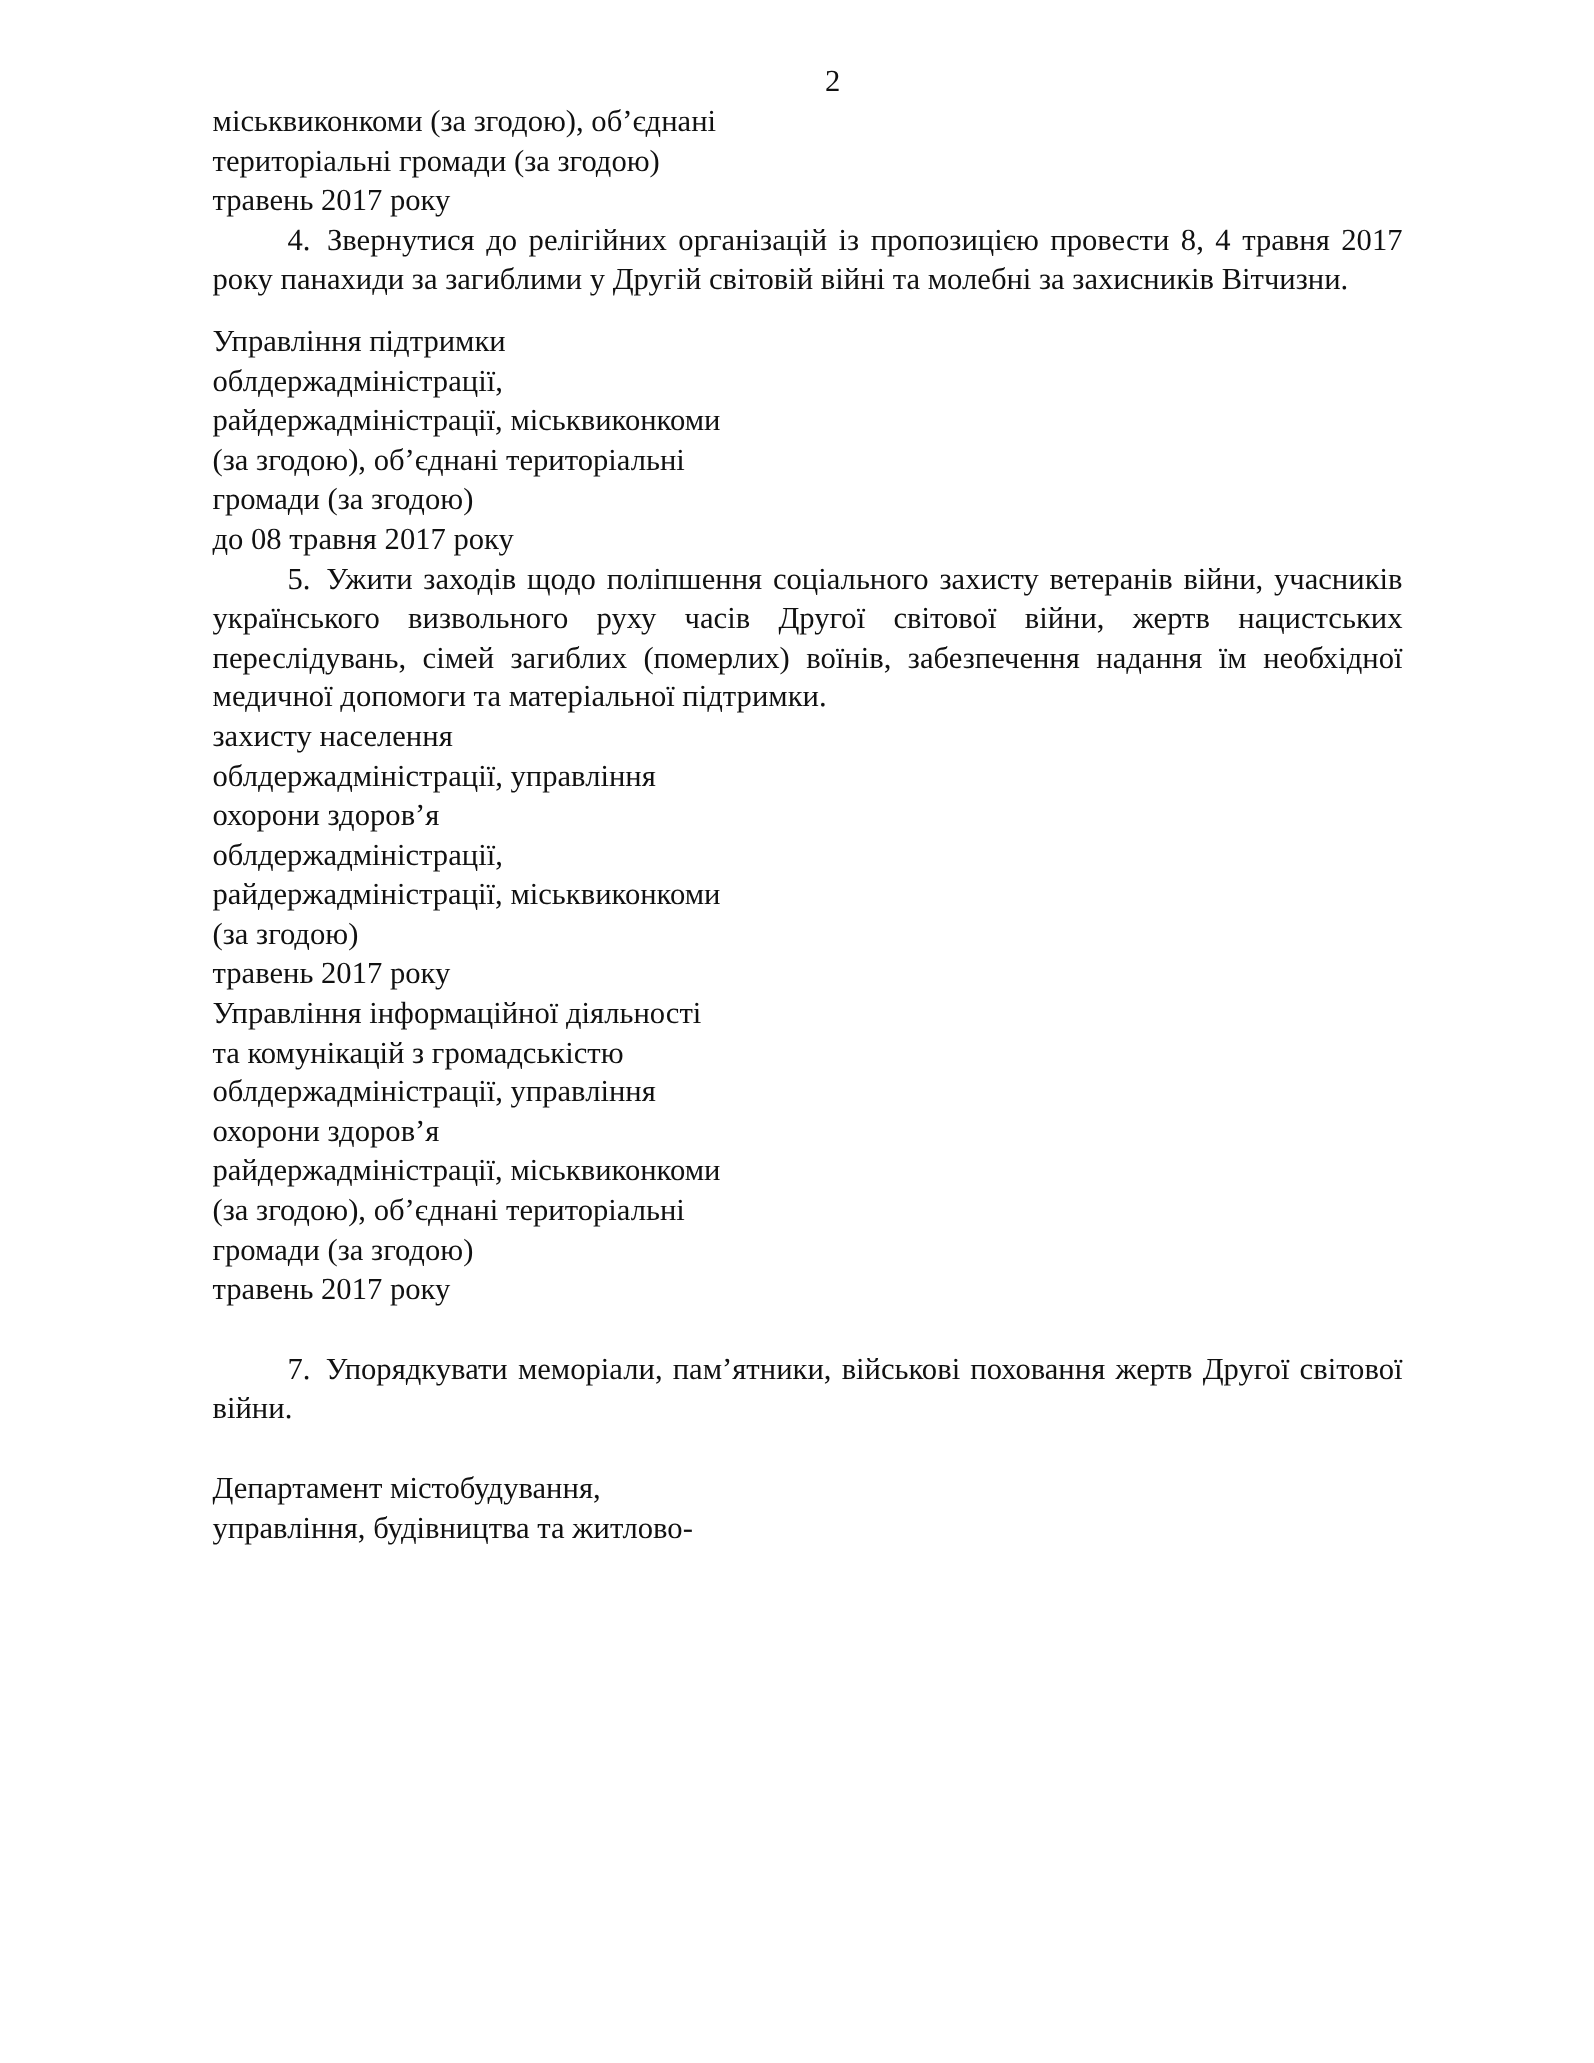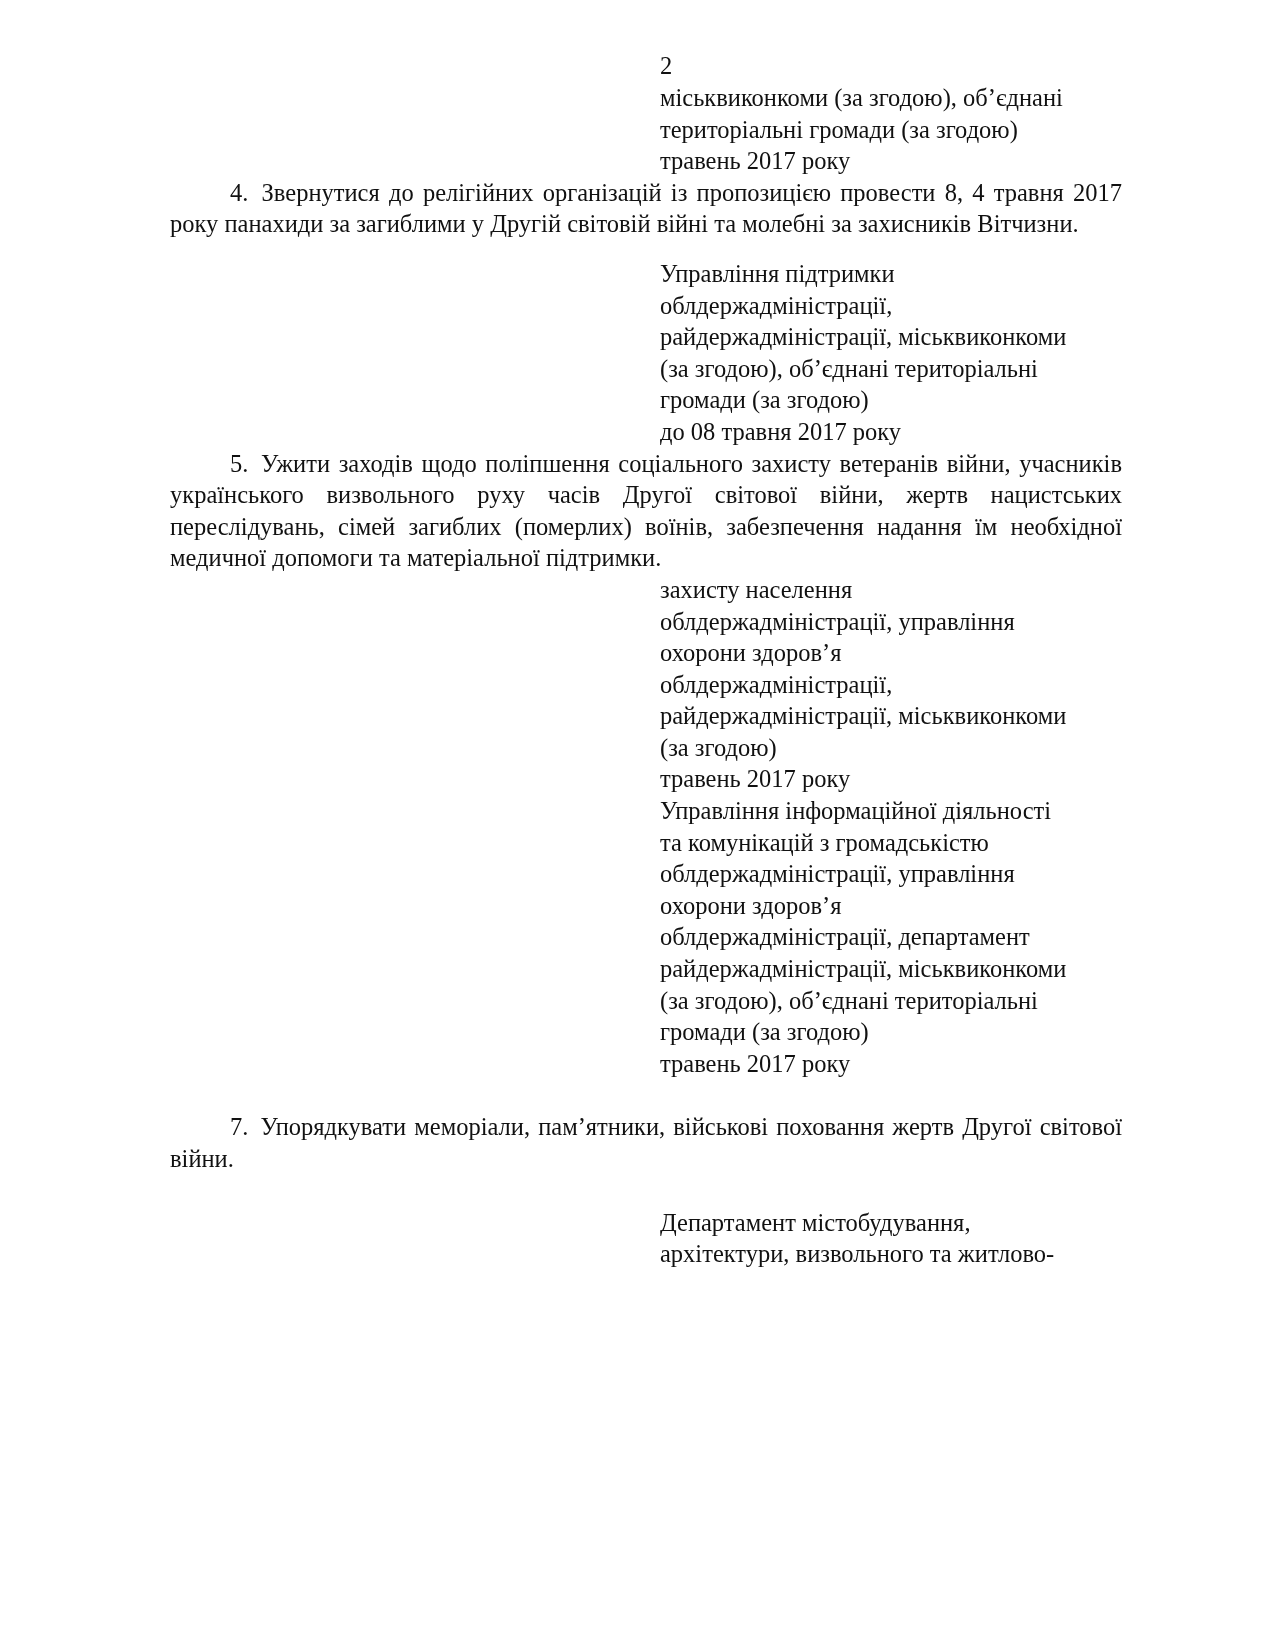--- a/index.html
+++ b/index.html
@@ -22,21 +22,20 @@
       left: 170px;
       top: 50px;
       width: 952px;
     }
     .page-number {
       margin-left: 490px;
       height: 32px;
       line-height: 32px;
     }
     .resp {
-      margin-left: 490px;
       text-align: left;
     }
     .resp .line {
       display: block;
       white-space: nowrap;
     }
     .item {
       text-align: justify;
       text-indent: 60px;
     }
@@ -83,29 +82,28 @@
     <span class="line">райдержадміністрації, міськвиконкоми</span>
     <span class="line">(за згодою)</span>
     <span class="line">травень 2017 року</span>
   </div>
 
   <div class="resp">
     <span class="line">Управління інформаційної діяльності</span>
     <span class="line">та комунікацій з громадськістю</span>
     <span class="line">облдержадміністрації,  управління</span>
     <span class="line">охорони здоров’я</span>
-    <span class="line">облдержадміністрації,  департамент</span>
     <span class="line">райдержадміністрації, міськвиконкоми</span>
     <span class="line">(за згодою), об’єднані територіальні</span>
     <span class="line">громади (за згодою)</span>
     <span class="line">травень 2017 року</span>
   </div>
 
   <div class="gap"></div>
 
   <div class="item"><span class="num">7.</span> <span>Упорядкувати меморіали, пам’ятники, військові поховання жертв Другої світової війни.</span></div>
   <div class="gap"></div>
   <div class="resp">
     <span class="line">Департамент містобудування,</span>
-    <span class="line">архітектури, визвольного та житлово-</span>
+    <span class="line">управління, будівництва та житлово-</span>
   </div>
 
 </div>
 
 </body></html>

